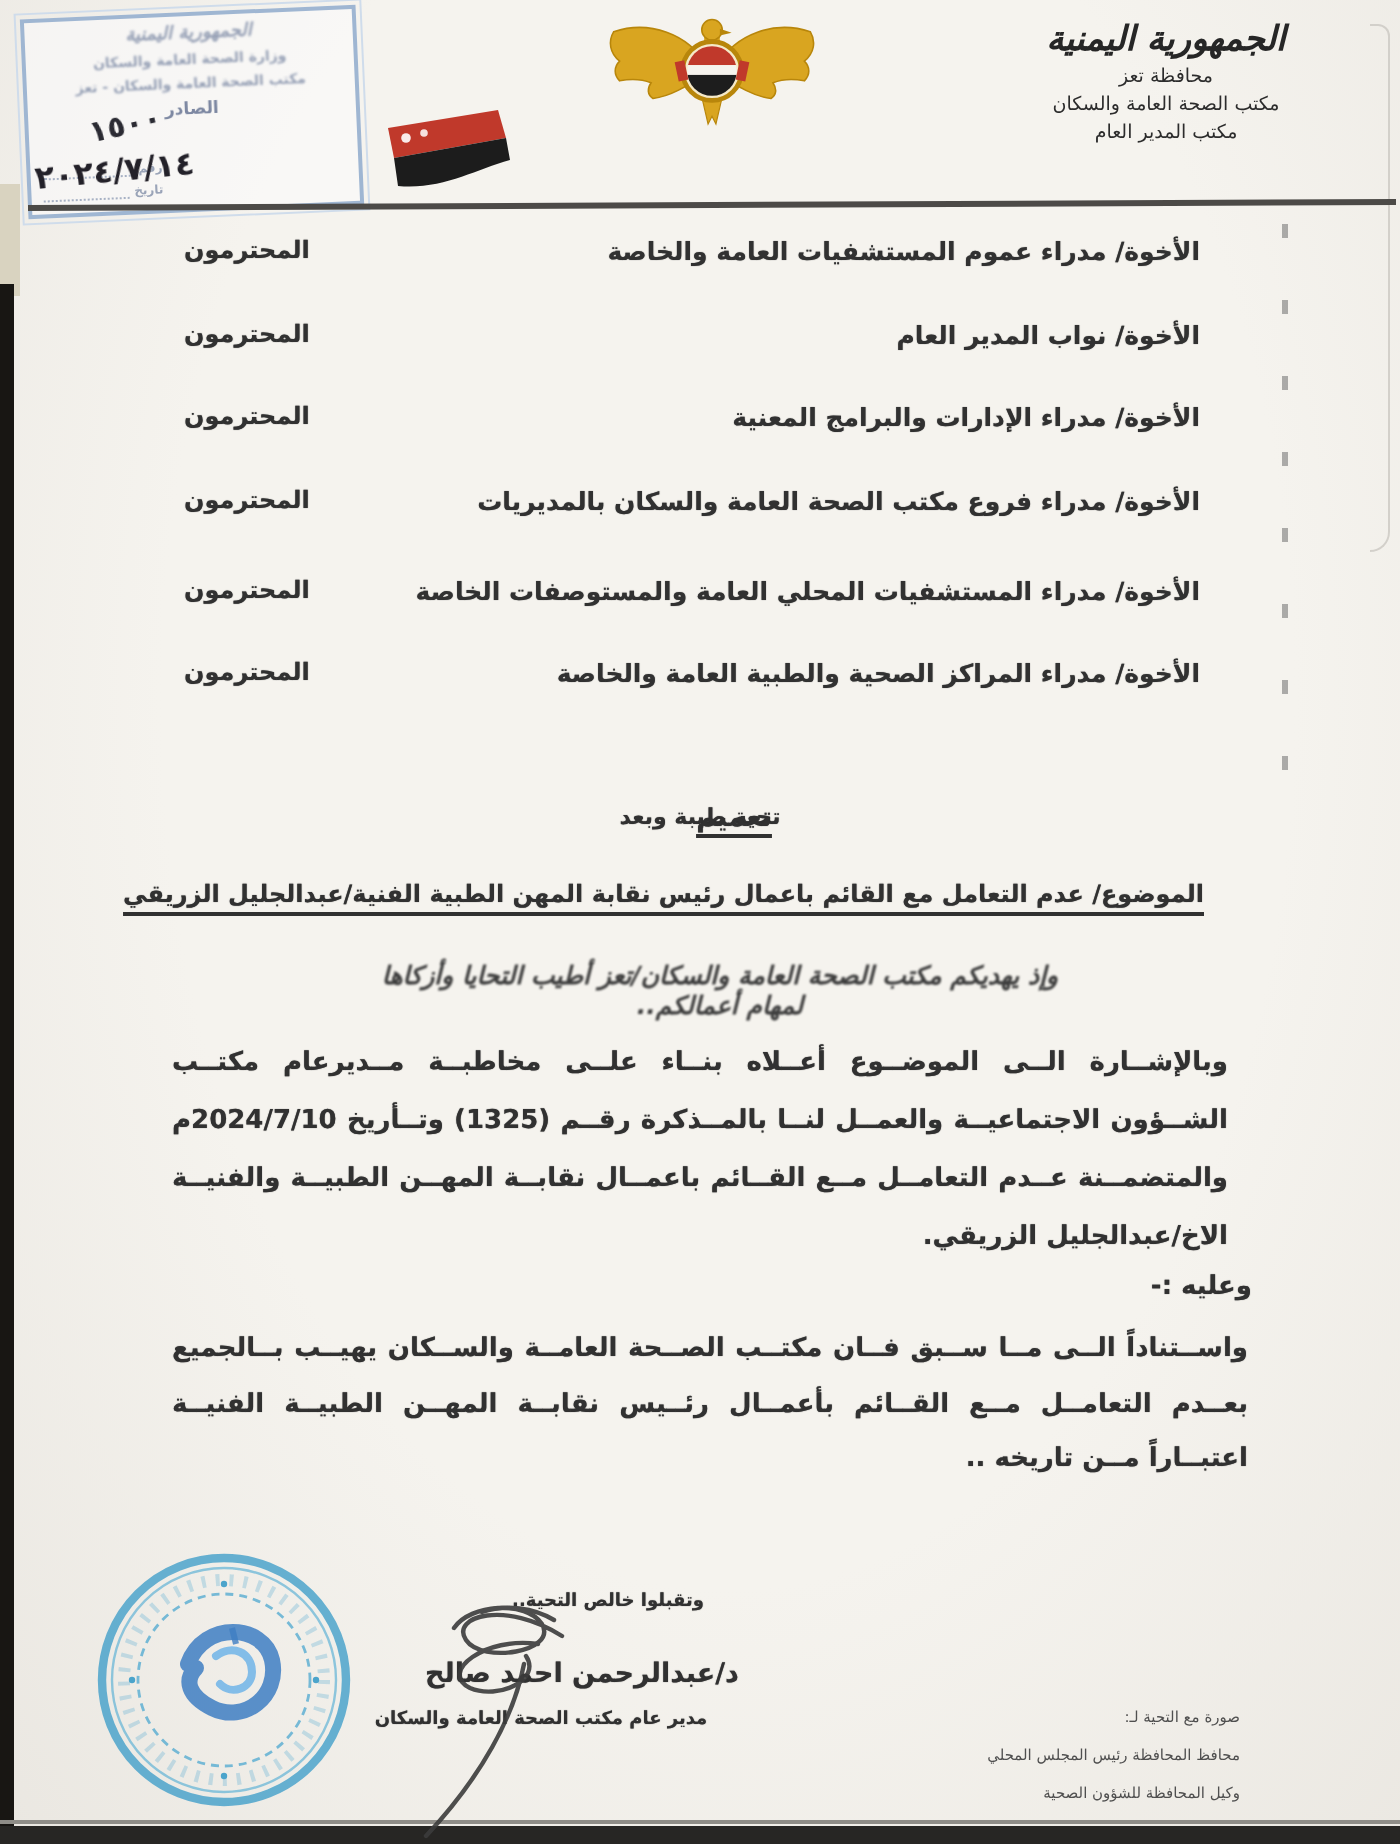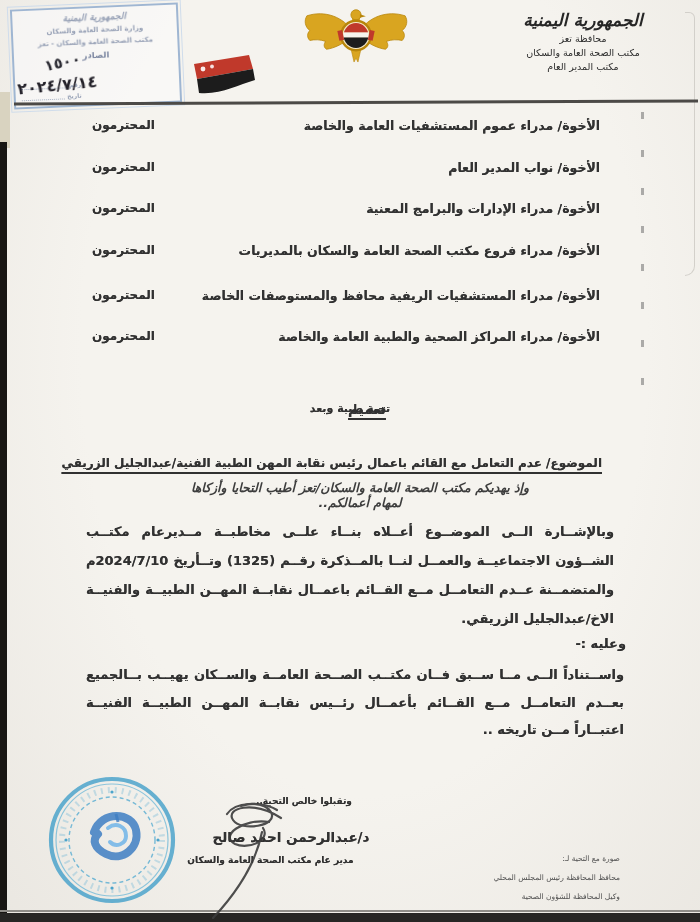--- a/index.html
+++ b/index.html
@@ -44,21 +44,21 @@
 
   
   .recipient{right:100px;left:92px;display:flex;justify-content:space-between;direction:rtl;}
   .recipient .to{font-size:12.5px;}
   .recipient .honor{font-size:12px;}
 
   .greeting{top:370px;left:298px;width:104px;text-align:center;font-size:11px;margin-top:32px;}
   .doc-type{top:401px;left:328px;width:78px;text-align:center;font-size:13.5px;
             text-decoration:underline;text-decoration-thickness:2px;text-underline-offset:4px;}
   .subject{top:440px;right:98px;left:86px;font-size:12px;white-space:nowrap;text-align:right;
-           text-decoration:underline;text-decoration-thickness:1.5px;text-underline-offset:5px;margin-top:16px;}
+           text-decoration:underline;text-decoration-thickness:1.5px;text-underline-offset:5px;}
   .salutation{top:480px;left:185px;width:350px;text-align:center;font-size:12.5px;font-weight:bold;
               font-style:italic;color:#3d3d3d;filter:blur(.45px);}
 
   .para1{top:517px;right:86px;left:86px;font-size:13px;line-height:29px;text-align:justify;}
   .directive{top:636px;right:74px;font-size:13px;}
   .para2{top:661px;right:76px;left:86px;font-size:13px;line-height:27.5px;text-align:justify;}
   .warning{top:743px;right:116px;font-size:11px;}
   .closing{top:796px;left:256px;width:96px;text-align:center;font-size:9px;}
 
   .sig-name{top:829px;left:186px;width:210px;text-align:center;font-size:13.5px;}
@@ -149,21 +149,21 @@
   </div>
   <div class="abs recipient typed" style="top:201px">
     <span class="to">الأخوة/ مدراء الإدارات والبرامج المعنية</span>
     <span class="honor">المحترمون</span>
   </div>
   <div class="abs recipient typed" style="top:243px">
     <span class="to">الأخوة/ مدراء فروع مكتب الصحة العامة والسكان بالمديريات</span>
     <span class="honor">المحترمون</span>
   </div>
   <div class="abs recipient typed" style="top:288px">
-    <span class="to">الأخوة/ مدراء المستشفيات الريفية محافظ والمستوصفات الخاصة</span>
+    <span class="to">الأخوة/ مدراء المستشفيات المحلي العامة والمستوصفات الخاصة</span>
     <span class="honor">المحترمون</span>
   </div>
   <div class="abs recipient typed" style="top:329px">
     <span class="to">الأخوة/ مدراء المراكز الصحية والطبية العامة والخاصة</span>
     <span class="honor">المحترمون</span>
   </div>
 
   <div class="abs greeting typed">تحية طيبة وبعد</div>
   <div class="abs doc-type typed">تعميم</div>
   <div class="abs subject typed">الموضوع/ عدم التعامل مع القائم باعمال رئيس نقابة المهن الطبية الفنية/عبدالجليل الزريقي</div>

